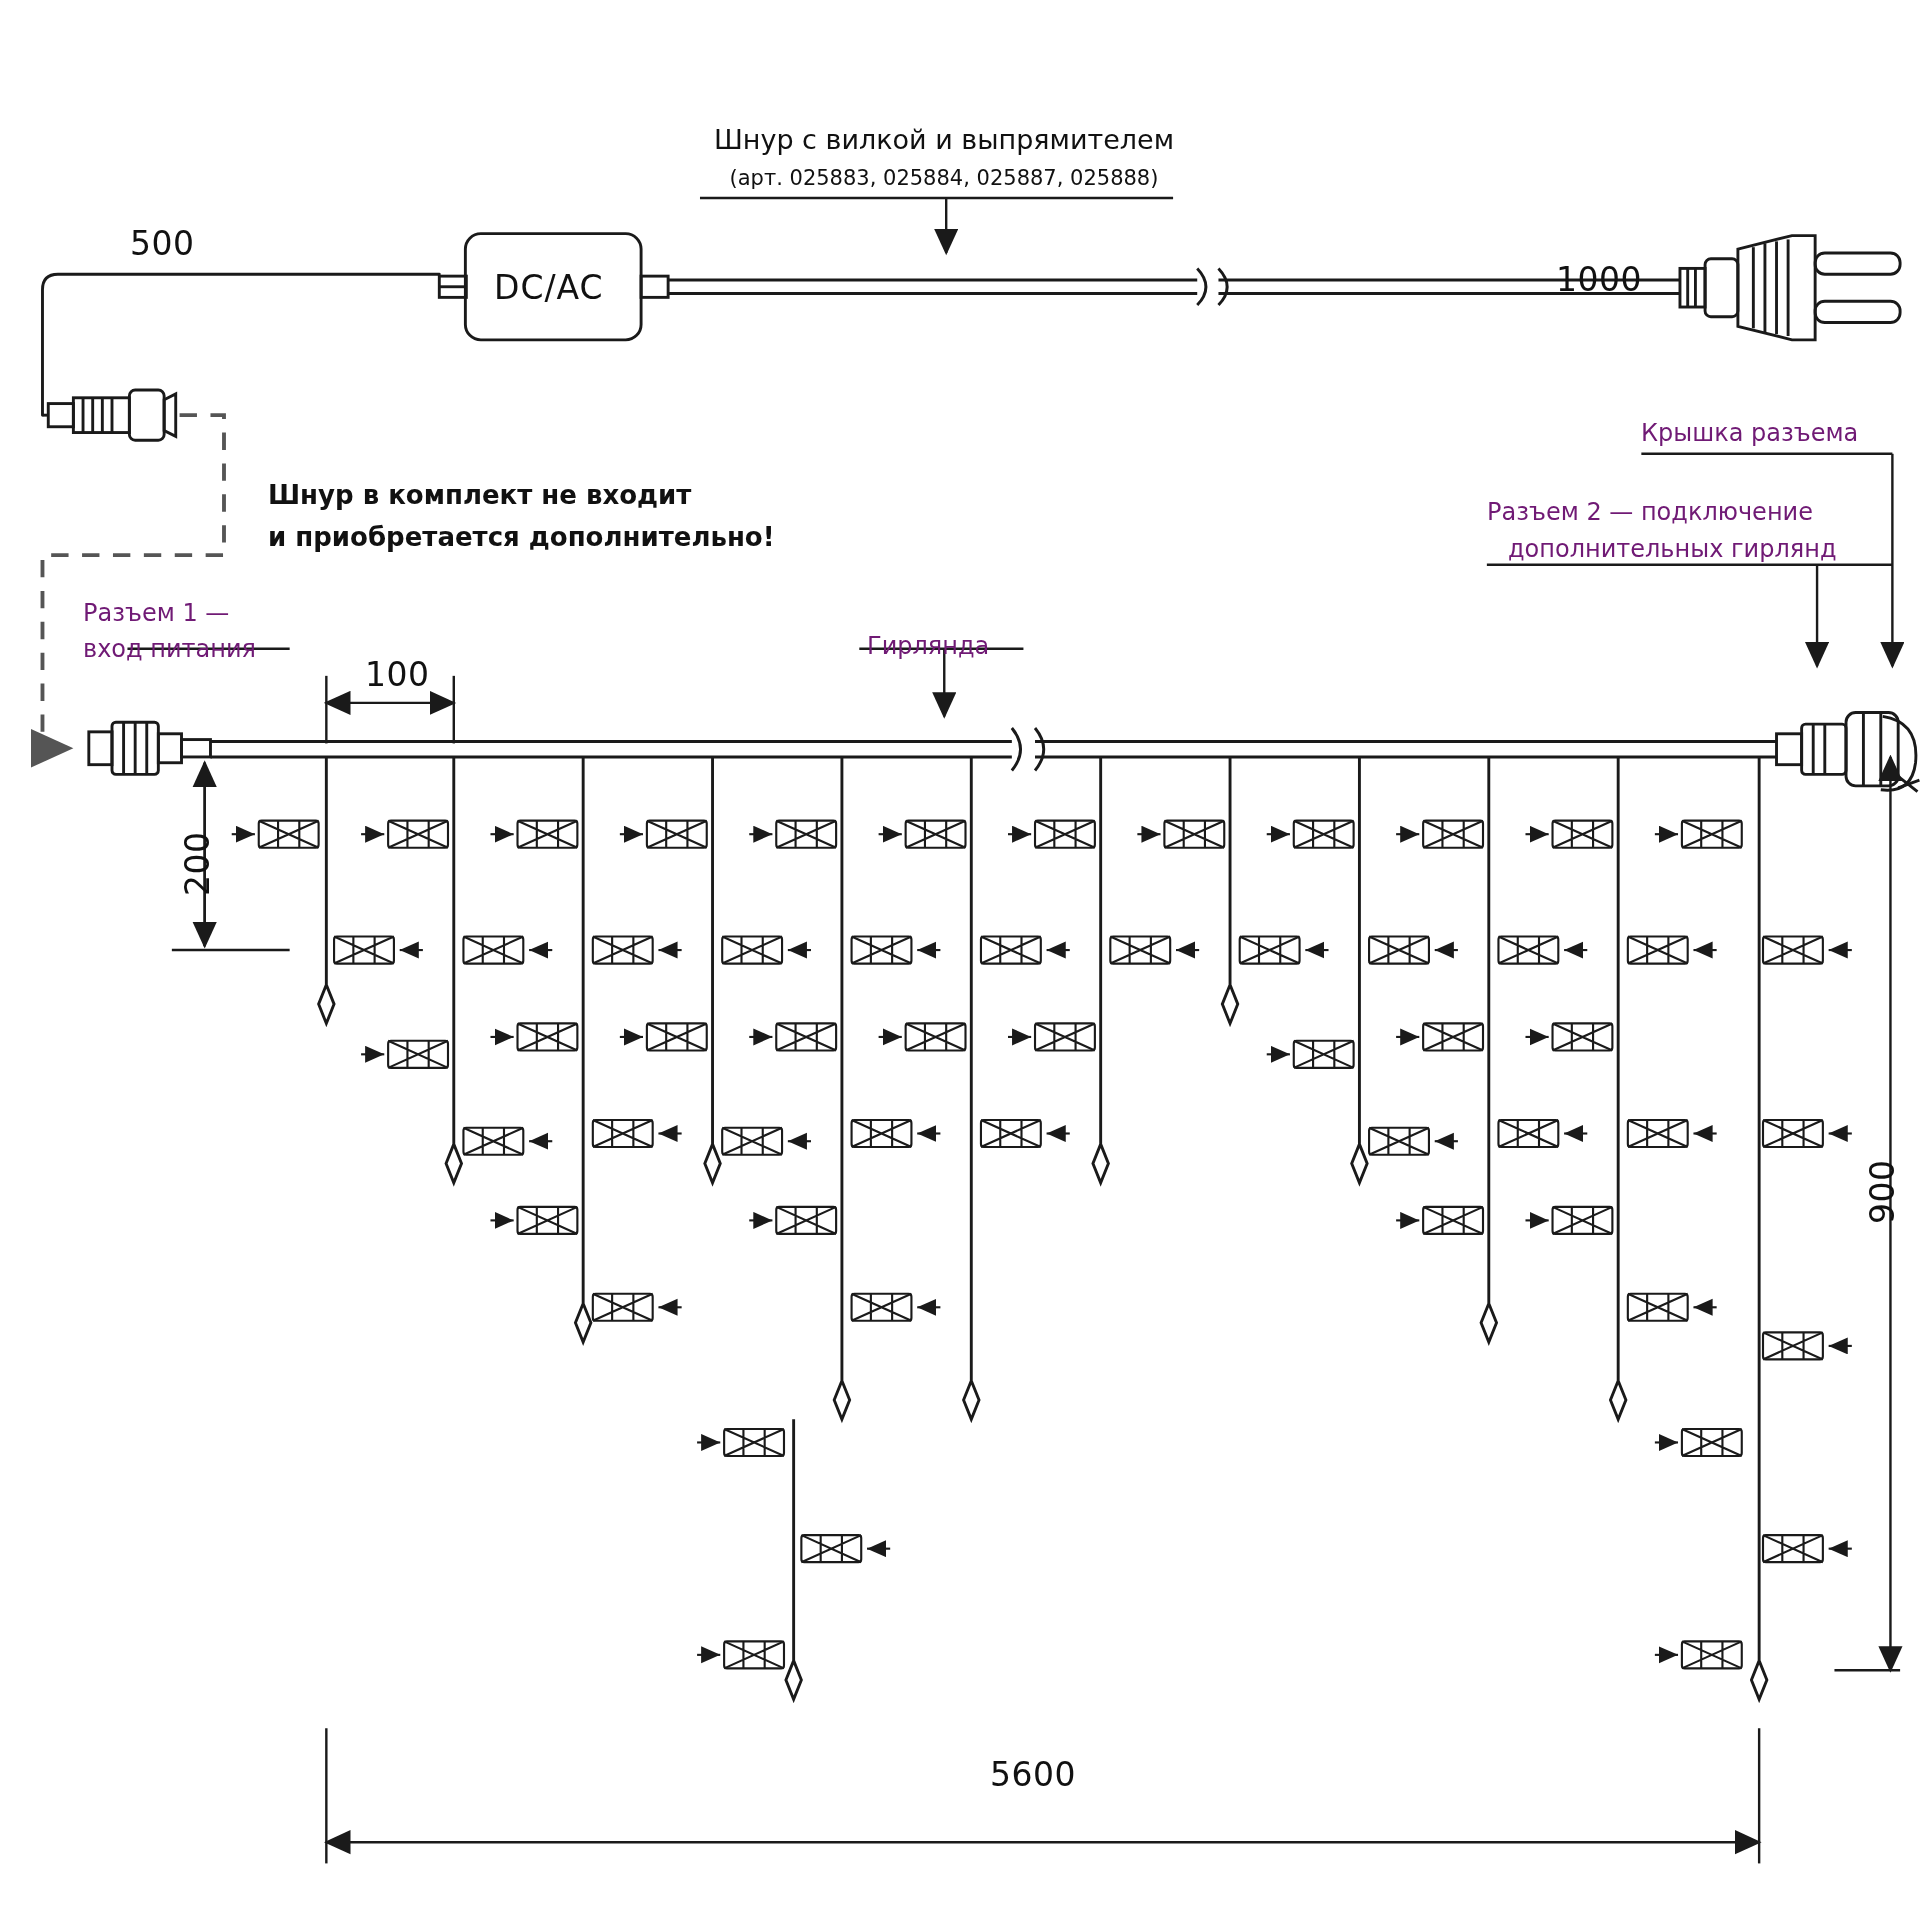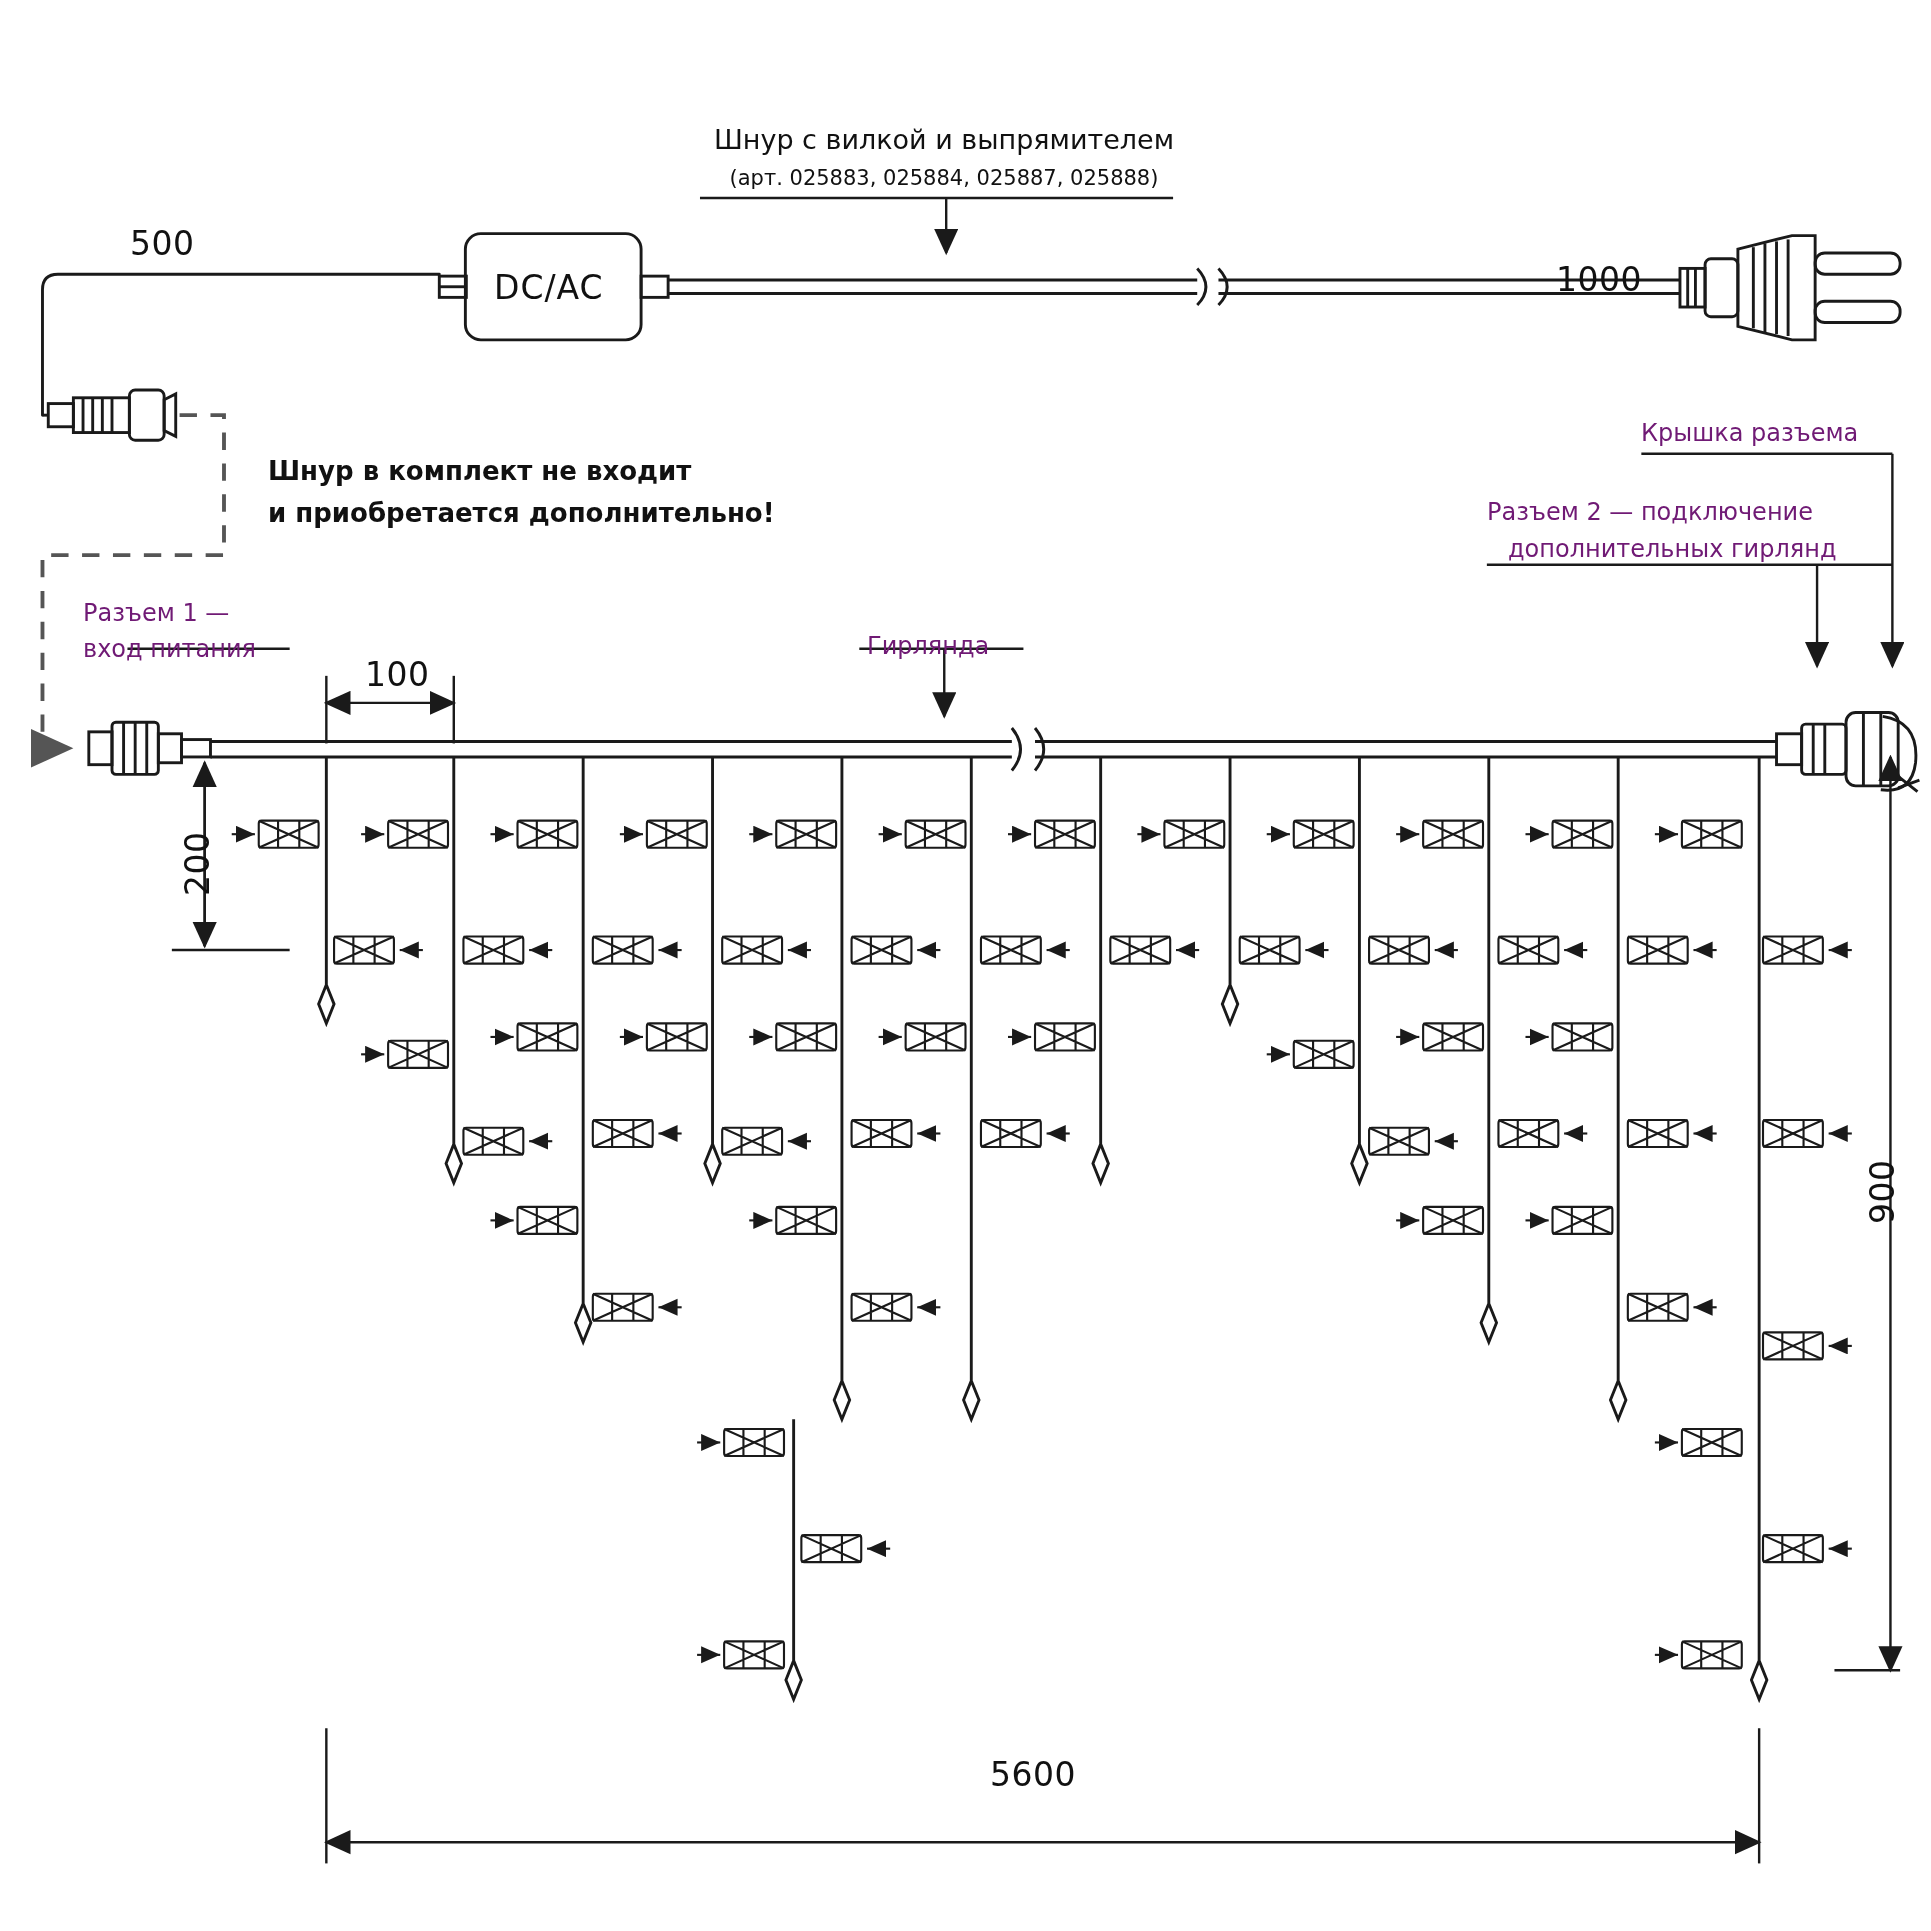--- a/index.html
+++ b/index.html
@@ -44,20 +44,21 @@
   }
   .note-sub {
     font-size: 21px;
     color: #111;
     text-align: center;
   }
   .note-bold {
     font-size: 26px;
     font-weight: bold;
     color: #111;
+    margin-top: 24px;
   }
   .note-plain {
     font-size: 24px;
     color: #701a75;
   }
   .dcac {
     font-size: 33px;
     color: #111;
     letter-spacing: 1px;
     text-align: center;

